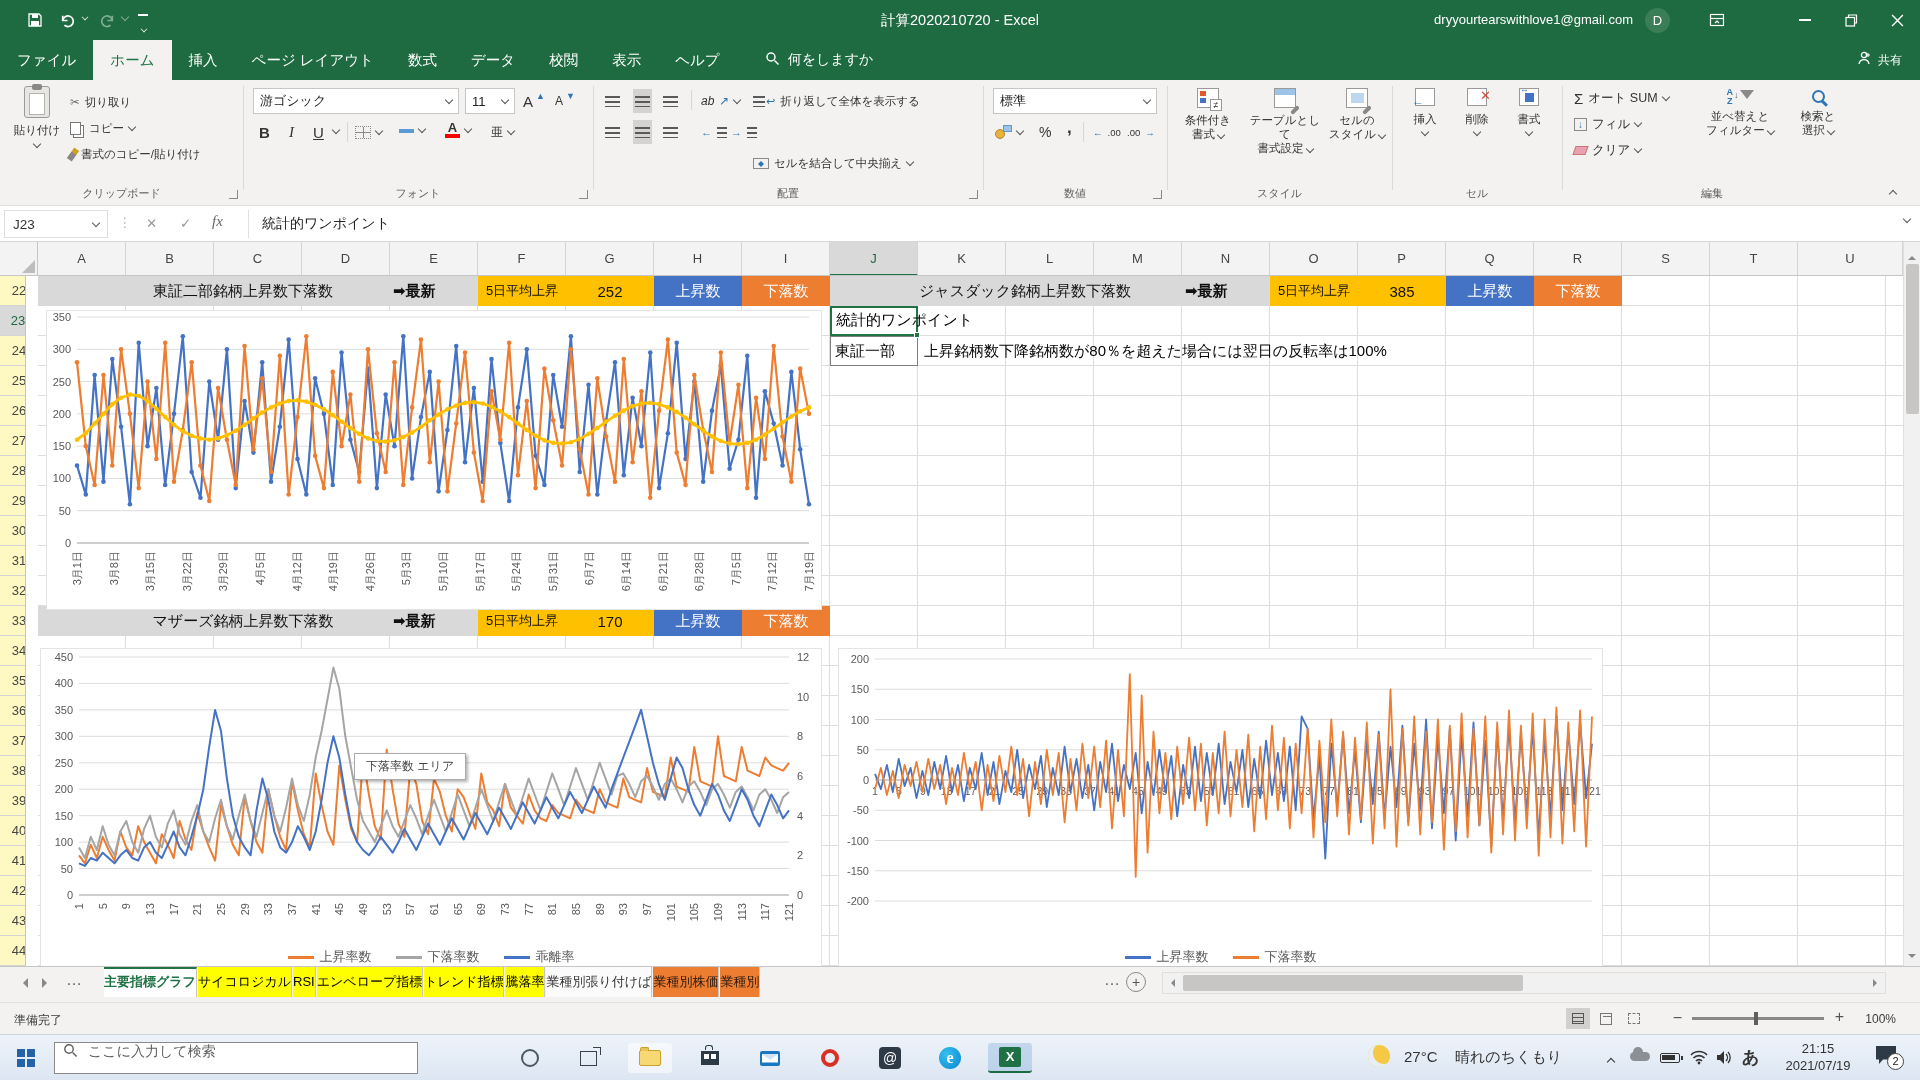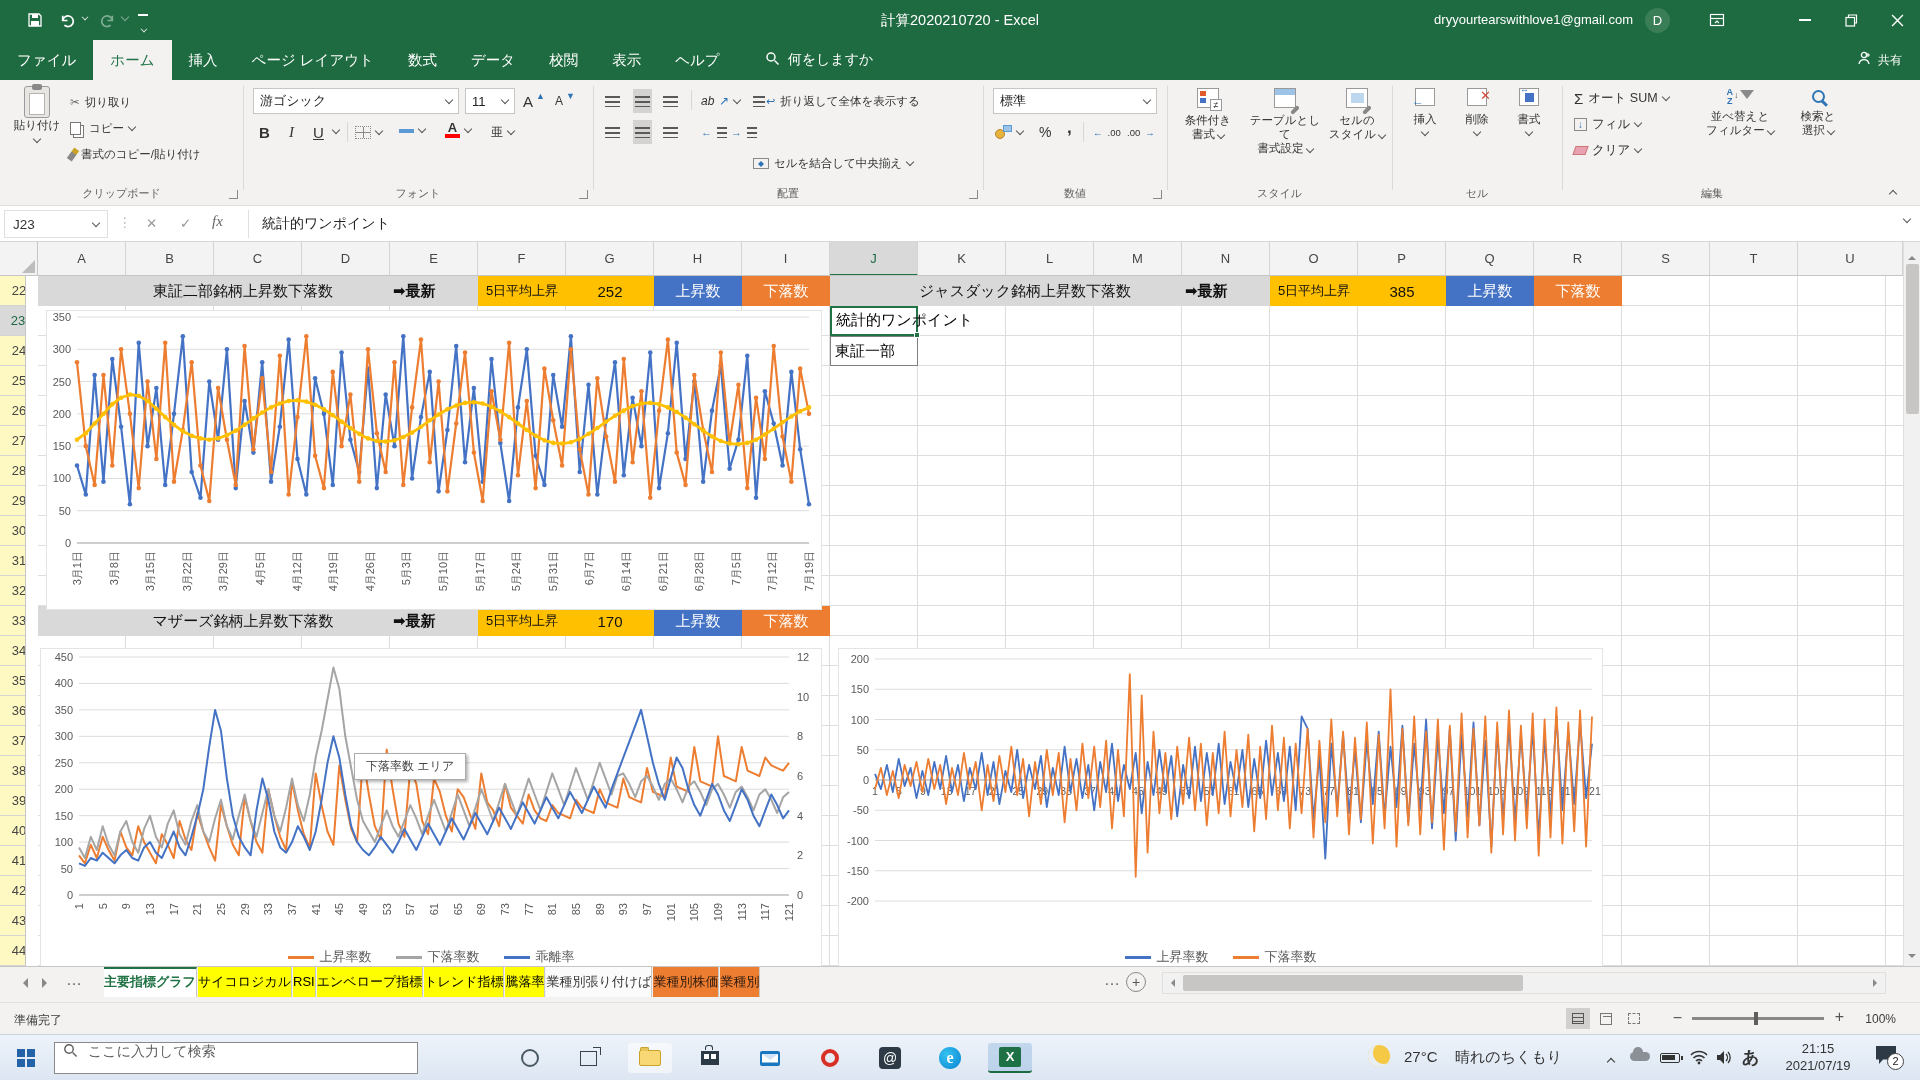--- a/index.html
+++ b/index.html
@@ -149,21 +149,21 @@
   </div>
 
   <div id="ribbon">
 
     <div class="rgroup" style="left:0;width:243px">
       <div class="bigbtn" style="left:10px;top:6px;width:54px">
         <div style="width:26px;height:32px;background:#E8E6E3;border:1px solid #9a9a9a;border-radius:3px;position:relative">
           <div style="position:absolute;left:7px;top:-3px;width:10px;height:6px;background:#8a8886;border-radius:2px"></div>
           <div style="position:absolute;left:4px;top:6px;width:16px;height:22px;background:#fff;border:1px solid #b5b3b0"></div>
         </div>
-        <span style="">貼り付け</span>
+        <span style="margin-top:5px">貼り付け</span>
         <span class="chev" style="margin-top:4px"></span>
       </div>
       <div class="rbtn" style="left:70px;top:10px">
           <span style="color:#666">✂</span>
           <span>切り取り</span>
         </div>
       <div class="rbtn" style="left:70px;top:36px">
           <span style="width:11px;height:13px;border:1px solid #777;background:#fff;box-shadow:3px 3px 0 -1px #fff,3px 3px 0 0 #777"></span>
           <span style="margin-left:3px">コピー</span>
           <span class="chev"></span>
@@ -476,20 +476,21 @@
     <div class="band band-gold" style="left:440px;top:330px;width:88px;font-size:13px">5日平均上昇</div>
     <div class="band band-gold" style="left:528px;top:330px;width:88px">170</div>
     <div class="band band-blue" style="left:616px;top:330px;width:88px">上昇数</div>
     <div class="band band-orange" style="left:704px;top:330px;width:88px">下落数</div>
 
     <div style="position:absolute;left:792px;top:30px;width:88px;height:30px;border:2px solid #217346;background:#fff;z-index:2">
       <span style="position:absolute;left:4px;top:3px;font-size:15px;white-space:nowrap;z-index:1">統計的ワンポイント</span>
       <span style="position:absolute;right:-4px;bottom:-4px;width:6px;height:6px;background:#217346;border:1px solid #fff"></span>
     </div>
     <div style="position:absolute;left:792px;top:60px;width:88px;height:30px;border:1px solid #7F7F7F;display:flex;align-items:center;padding-left:4px;font-size:15px;background:#fff">東証一部</div>
+    <div style="position:absolute;left:886px;top:60px;height:30px;display:flex;align-items:center;font-size:15px;white-space:nowrap">上昇銘柄数下降銘柄数が80％を超えた場合には翌日の反転率は100%</div>
 
     <div id="chart0" class="chart" style="left:8px;top:34px;width:776px;height:300px">
         <svg width="774" height="298">
           <line x1="30" y1="6" x2="762" y2="6" stroke="#DCDCDC" stroke-width="1"></line>
           <text x="24" y="10" text-anchor="end" font-size="11" fill="#595959">350</text>
           <line x1="30" y1="38.285714285714285" x2="762" y2="38.285714285714285" stroke="#DCDCDC" stroke-width="1"></line>
           <text x="24" y="42.285714285714285" text-anchor="end" font-size="11" fill="#595959">300</text>
           <line x1="30" y1="70.57142857142857" x2="762" y2="70.57142857142857" stroke="#DCDCDC" stroke-width="1"></line>
           <text x="24" y="74.57142857142857" text-anchor="end" font-size="11" fill="#595959">250</text>
           <line x1="30" y1="102.85714285714285" x2="762" y2="102.85714285714285" stroke="#DCDCDC" stroke-width="1"></line>

